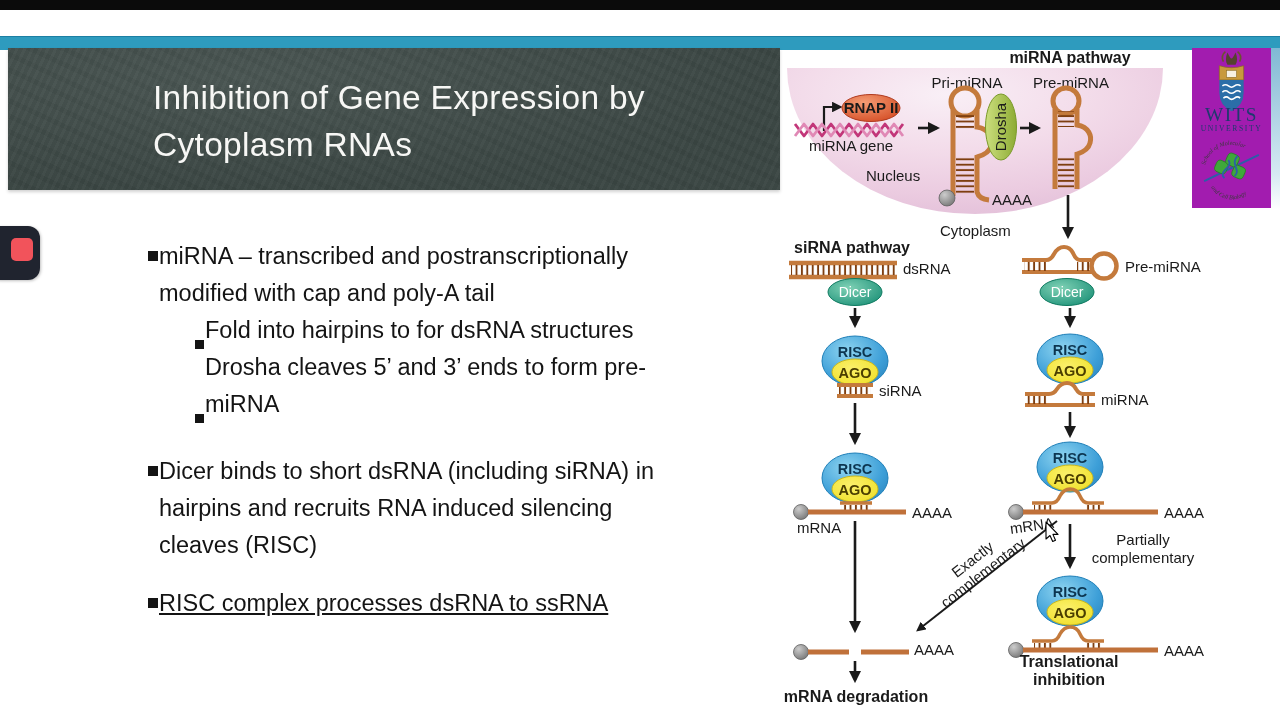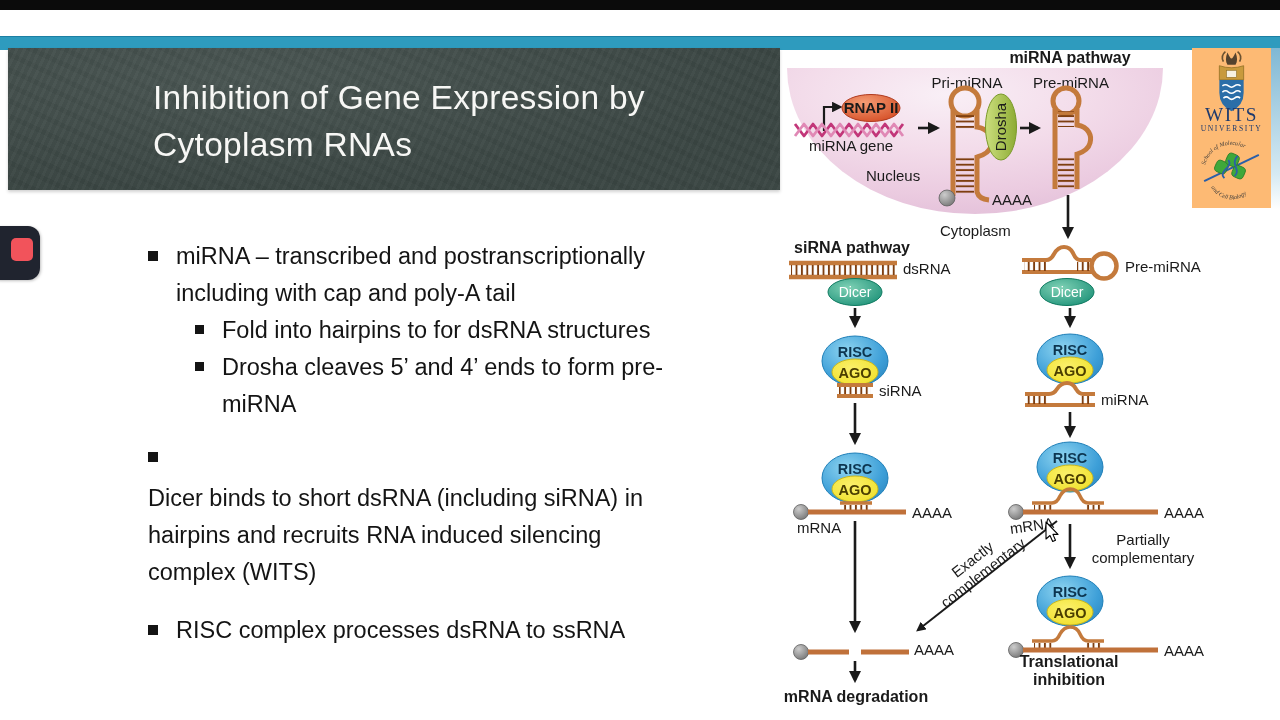--- a/index.html
+++ b/index.html
@@ -11,28 +11,28 @@
   .title-block{position:absolute;left:0;top:48px;width:772px;height:142px;background:#3f4b48;
     background-image:
       radial-gradient(ellipse at 30% 20%, rgba(255,255,255,0.05), rgba(0,0,0,0.07) 70%),
       repeating-linear-gradient(115deg, rgba(255,255,255,0.025) 0 3px, rgba(0,0,0,0.03) 3px 7px),
       repeating-linear-gradient(25deg, rgba(255,255,255,0.015) 0 9px, rgba(0,0,0,0.02) 9px 14px);
     box-shadow:0 2px 3px rgba(0,0,0,0.18);margin-left:8px;}
   .title{position:absolute;left:145px;top:26px;font-size:33.5px;line-height:47px;
          color:#f7f7f5;font-weight:400;letter-spacing:0.3px;}
   .title .tl{display:block;}
   .bullets{position:absolute;left:148px;top:238px;width:625px;color:#141414;}
-  .b{display:flex;gap:18px;font-size:23.5px;line-height:37px;}
+  .b{display:flex;gap:1px;font-size:23.5px;line-height:37px;}
   .b .mk{flex:0 0 auto;width:10px;height:10px;background:#141414;margin-top:13px;}
-  .b.sub{margin-left:47px;}
+  .b.sub{margin-left:47px;align-items:flex-end;}
   .b.sub .mk{width:9px;height:9px;}
   .b .ln{display:block;}
-  .b.g1{margin-top:16px;flex-direction:column;}
-  .b.g2{margin-top:21px;}
-  .logo-strip{position:absolute;left:1192px;top:48px;width:79px;height:160px;background:#fdba74;}
+  .b.g1{margin-top:30px;}
+  .b.g2{margin-top:21px;text-decoration:underline;}
+  .logo-strip{position:absolute;left:1192px;top:48px;width:79px;height:160px;background:#a21caf;}
   .edge-strip{position:absolute;left:1271px;top:48px;width:9px;height:162px;
       background:linear-gradient(180deg,#7fb8d4 0%,#a8cfe2 35%,#d6eaf3 78%,#ffffff 100%);}
   .stop-pill{position:absolute;left:-12px;top:226px;width:52px;height:54px;background:#20242f;
       border-radius:12px;box-shadow:1px 1px 3px rgba(0,0,0,0.25);cursor:pointer;}
   .stop-square{position:absolute;left:23px;top:12px;width:22px;height:23px;background:#f2535b;border-radius:5px;}
   .diagram{position:absolute;left:780px;top:44px;}
   .dl{font-family:"Liberation Sans",sans-serif;font-size:15px;fill:#1a1a1a;text-anchor:middle;}
   .dls{text-anchor:start;}
   .dbold{font-weight:700;font-size:16px;}
   .riscT{font-size:14.5px;font-weight:600;fill:#0c3550;}
@@ -55,42 +55,42 @@
       <span class="tl">Inhibition of Gene Expression by</span>
       <span class="tl">Cytoplasm RNAs</span>
     </div>
   </div>
 
   <div class="bullets">
     <div class="b">
       <span class="mk"></span>
       <div>
         <span class="ln">miRNA – transcribed and postranscriptionally</span>
-        <span class="ln">including with cap and poly-A tail</span>
+        <span class="ln">modified with cap and poly-A tail</span>
       </div>
     </div>
     <div class="b sub">
       <span class="mk"></span>
       <div>
         <span class="ln">Fold into hairpins to for dsRNA structures</span>
       </div>
     </div>
     <div class="b sub">
       <span class="mk"></span>
       <div>
-        <span class="ln">Drosha cleaves 5’ and 4’ ends to form pre-</span>
+        <span class="ln">Drosha cleaves 5’ and 3’ ends to form pre-</span>
         <span class="ln">miRNA</span>
       </div>
     </div>
     <div class="b g1">
       <span class="mk"></span>
       <div>
         <span class="ln">Dicer binds to short dsRNA (including siRNA) in</span>
         <span class="ln">hairpins and recruits RNA induced silencing</span>
-        <span class="ln">complex (WITS)</span>
+        <span class="ln">cleaves (RISC)</span>
       </div>
     </div>
     <div class="b g2">
       <span class="mk"></span>
       <div>
         <span class="ln">RISC complex processes dsRNA to ssRNA</span>
       </div>
     </div>
   </div>
 

